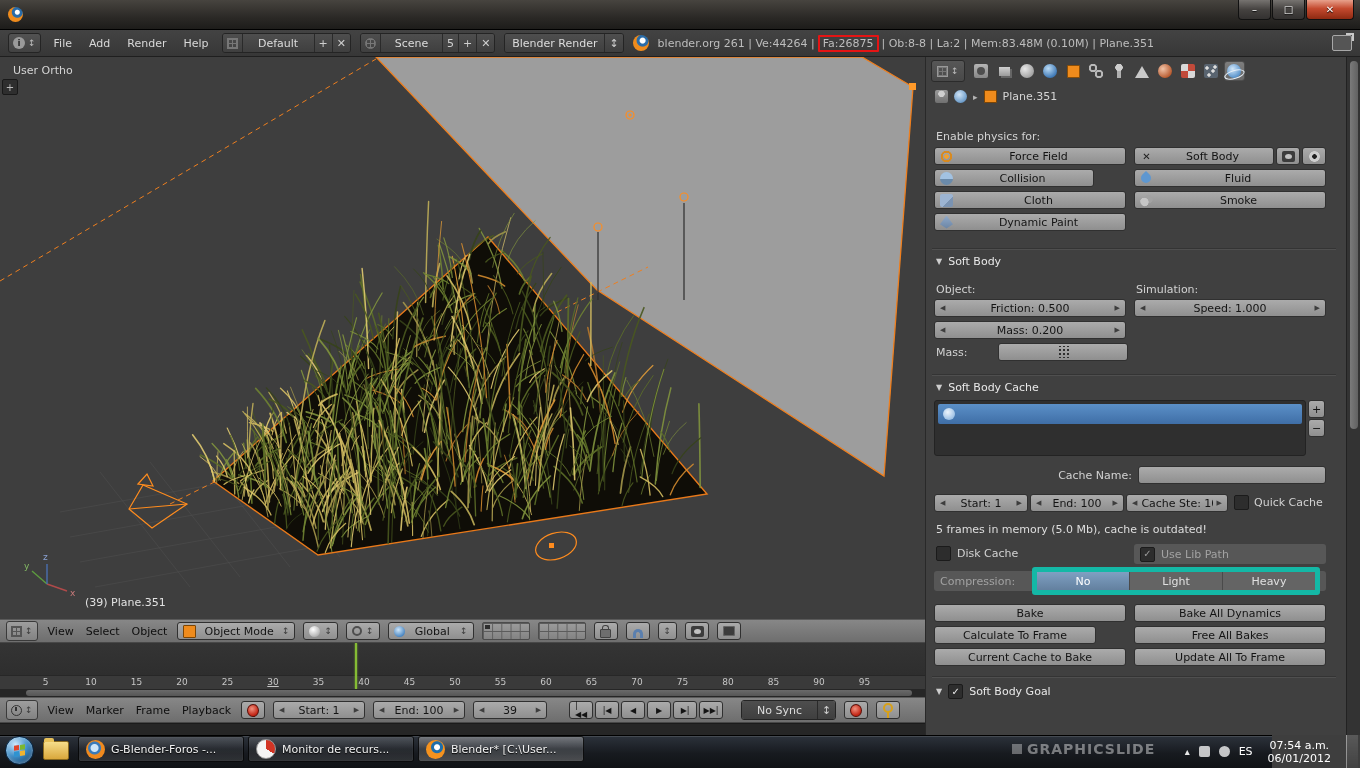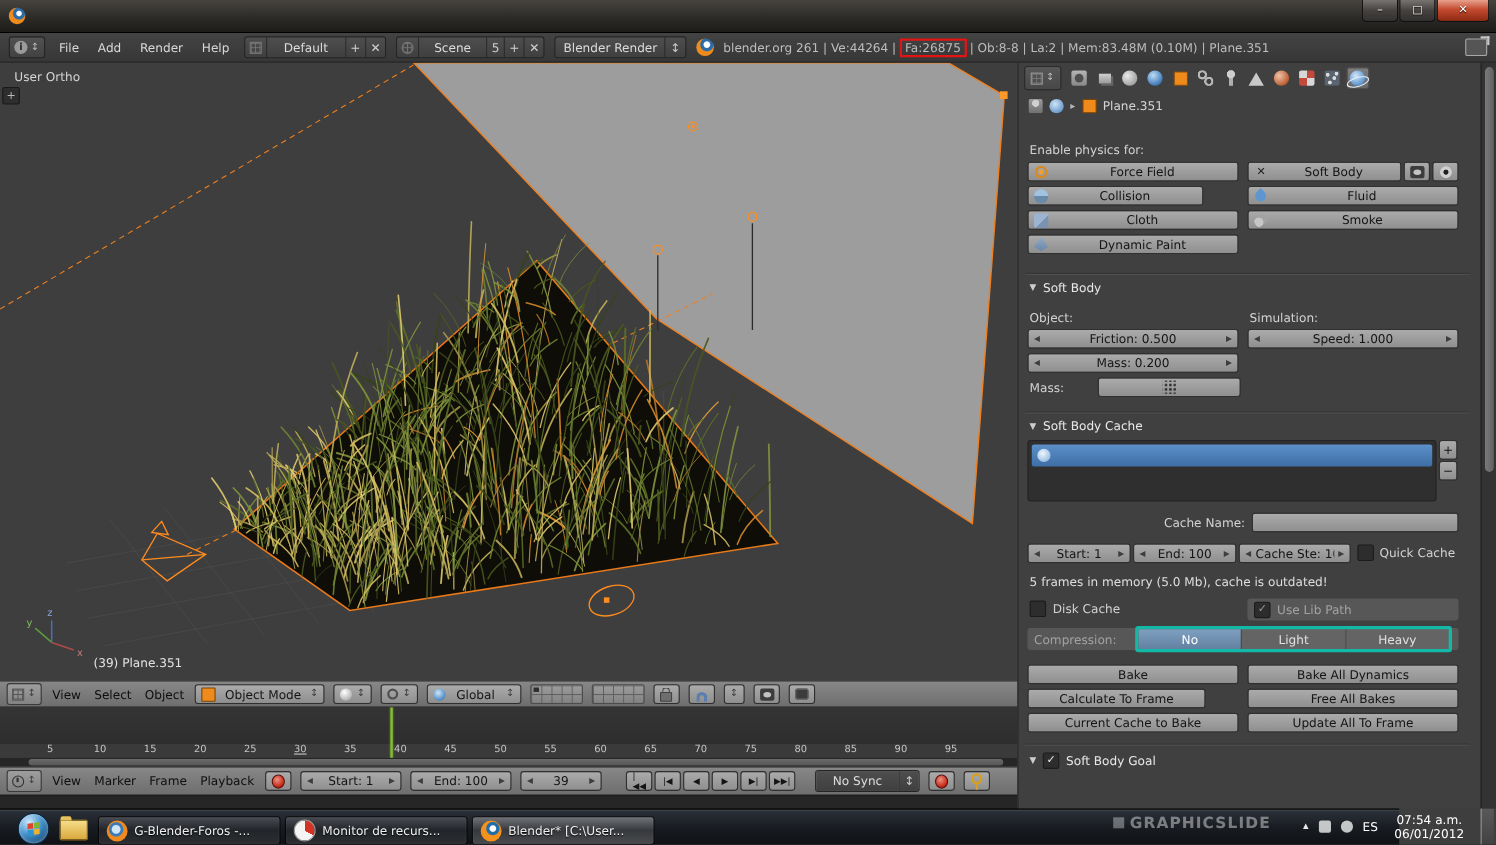--- a/index.html
+++ b/index.html
@@ -148,31 +148,31 @@
   .cb{width:13px;height:13px;background:#2d2d2d;border:1px solid #1b1b1b;border-radius:2px;flex:none;
       display:inline-flex;align-items:center;justify-content:center;color:#ececec;font-size:10px;line-height:1}
   .cb .ck{pointer-events:none}
   .cb.gray{color:#9a9a9a}
   .vgrid{width:12px;height:12px;background-image:radial-gradient(#2f2f2f 1px,transparent 1.4px);background-size:4px 4px;background-position:1px 2px}
   .listbox{position:absolute;background:#2f2f2f;border:1px solid #232323;border-radius:3px}
   .listsel{position:absolute;left:3px;right:3px;top:3px;height:20px;border-radius:2px;
      background:linear-gradient(#5b90c8,#3f6ea6);display:flex;align-items:center;padding:0 5px;box-sizing:border-box}
   .li-ic{width:12px;height:12px;border-radius:50%;background:radial-gradient(circle at 40% 35%,#eef5fc,#9cc0e4 72%)}
   .graystrip{position:absolute;height:20px;background:#575757;border-radius:3px;display:flex;align-items:center;gap:6px;padding:0 6px;box-sizing:border-box;color:#a2a2a2}
-  .segwrap{display:flex;flex: 1;height:18px;border:3px solid #14b8a6;border-radius:3px;overflow:hidden;background:#646464}
+  .segwrap{display:flex;flex: 1;height:18px;border:5px solid #14b8a6;border-radius:3px;overflow:hidden;background:#646464}
   .seg{flex:1;display:flex;align-items:center;justify-content:center;color:#e0e0e0;border-right:1px solid #4a4a4a}
   .seg:last-child{border-right:none}
   .seg.on{background:linear-gradient(#7fa0c2,#63809f);color:#fff}
   #propscroll{position:absolute;left:1346px;top:57px;width:14px;height:678px;background:#333;border-left:1px solid #222;box-sizing:border-box}
   #propscroll .thumb{position:absolute;left:3px;top:4px;width:8px;height:368px;border-radius:4px;background:linear-gradient(90deg,#7a7a7a,#616161)}
 
   
   #taskbar{position:absolute;left:0;top:735px;width:1272px;height:33px;box-sizing:border-box;
     background:linear-gradient(#2c323b,#171a1f 55%,#101215);border-top:1px solid #000;
-    box-shadow:inset 0 1px 0 rgba(255,255,255,.12);display:flex;align-items:flex-end;padding-left:16px;gap:4px;color:#f0f0f0}
+    box-shadow:inset 0 1px 0 rgba(255,255,255,.12);display:flex;align-items:flex-start;padding-left:5px;gap:4px;color:#f0f0f0}
   .orb{width:27px;height:27px;border-radius:50%;flex:none;position:relative;
     background:radial-gradient(circle at 35% 28%,#cfeaff,#3e8ec8 45%,#0b3a66 85%);border:1px solid #08233e;
     box-shadow:inset 0 0 5px rgba(255,255,255,.55)}
   .orbflag{position:absolute;left:8px;top:8px;width:11px;height:11px;display:grid;grid-template-columns:5px 5px;gap:1px;transform:skewY(-8deg)}
   .orbflag i{width:5px;height:5px;display:block}
   .taskicon{width:36px;height:28px;display:flex;align-items:center;justify-content:center;border-radius:3px}
   .folder{width:24px;height:17px;background:linear-gradient(#f6dd8a,#d9a83c);border-radius:2px;position:relative;border:1px solid #8a6a1e}
   .folder::before{content:"";position:absolute;left:0;top:-4px;width:10px;height:4px;background:#e8c25a;border-radius:2px 2px 0 0}
   .task{width:166px;height:26px;margin-top:0;border:1px solid rgba(0,0,0,.8);border-radius:3px;box-sizing:border-box;
     background:linear-gradient(rgba(255,255,255,.17),rgba(255,255,255,.05) 50%,rgba(255,255,255,.12));

